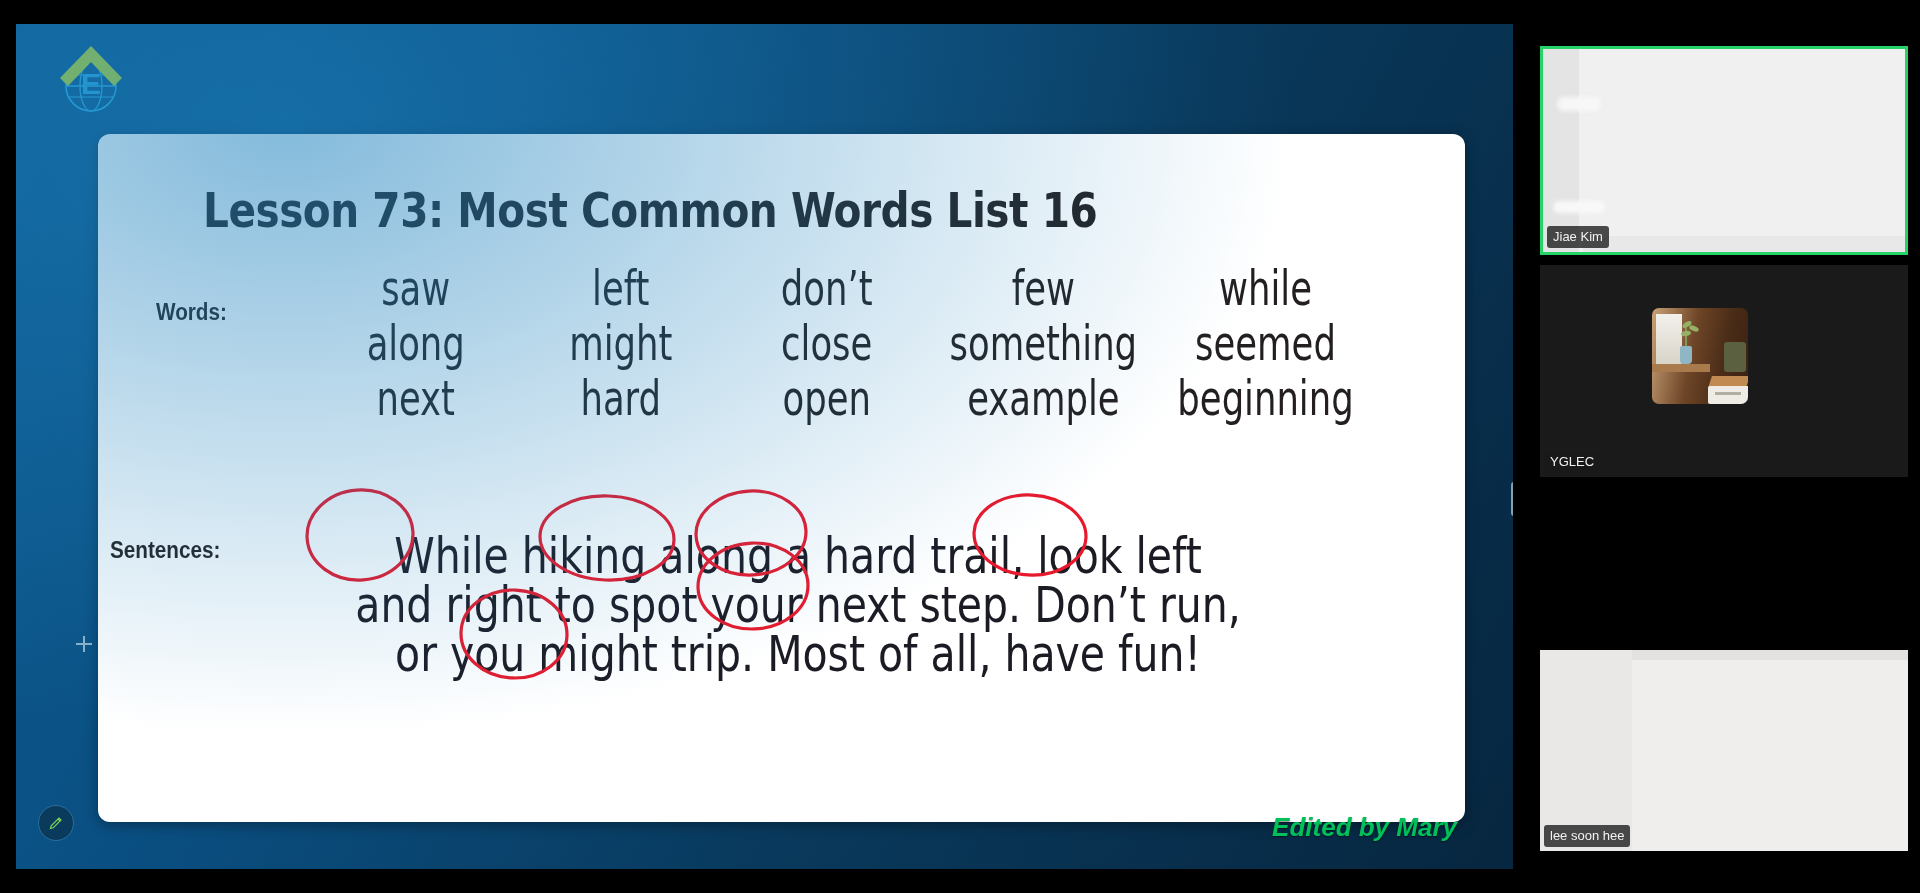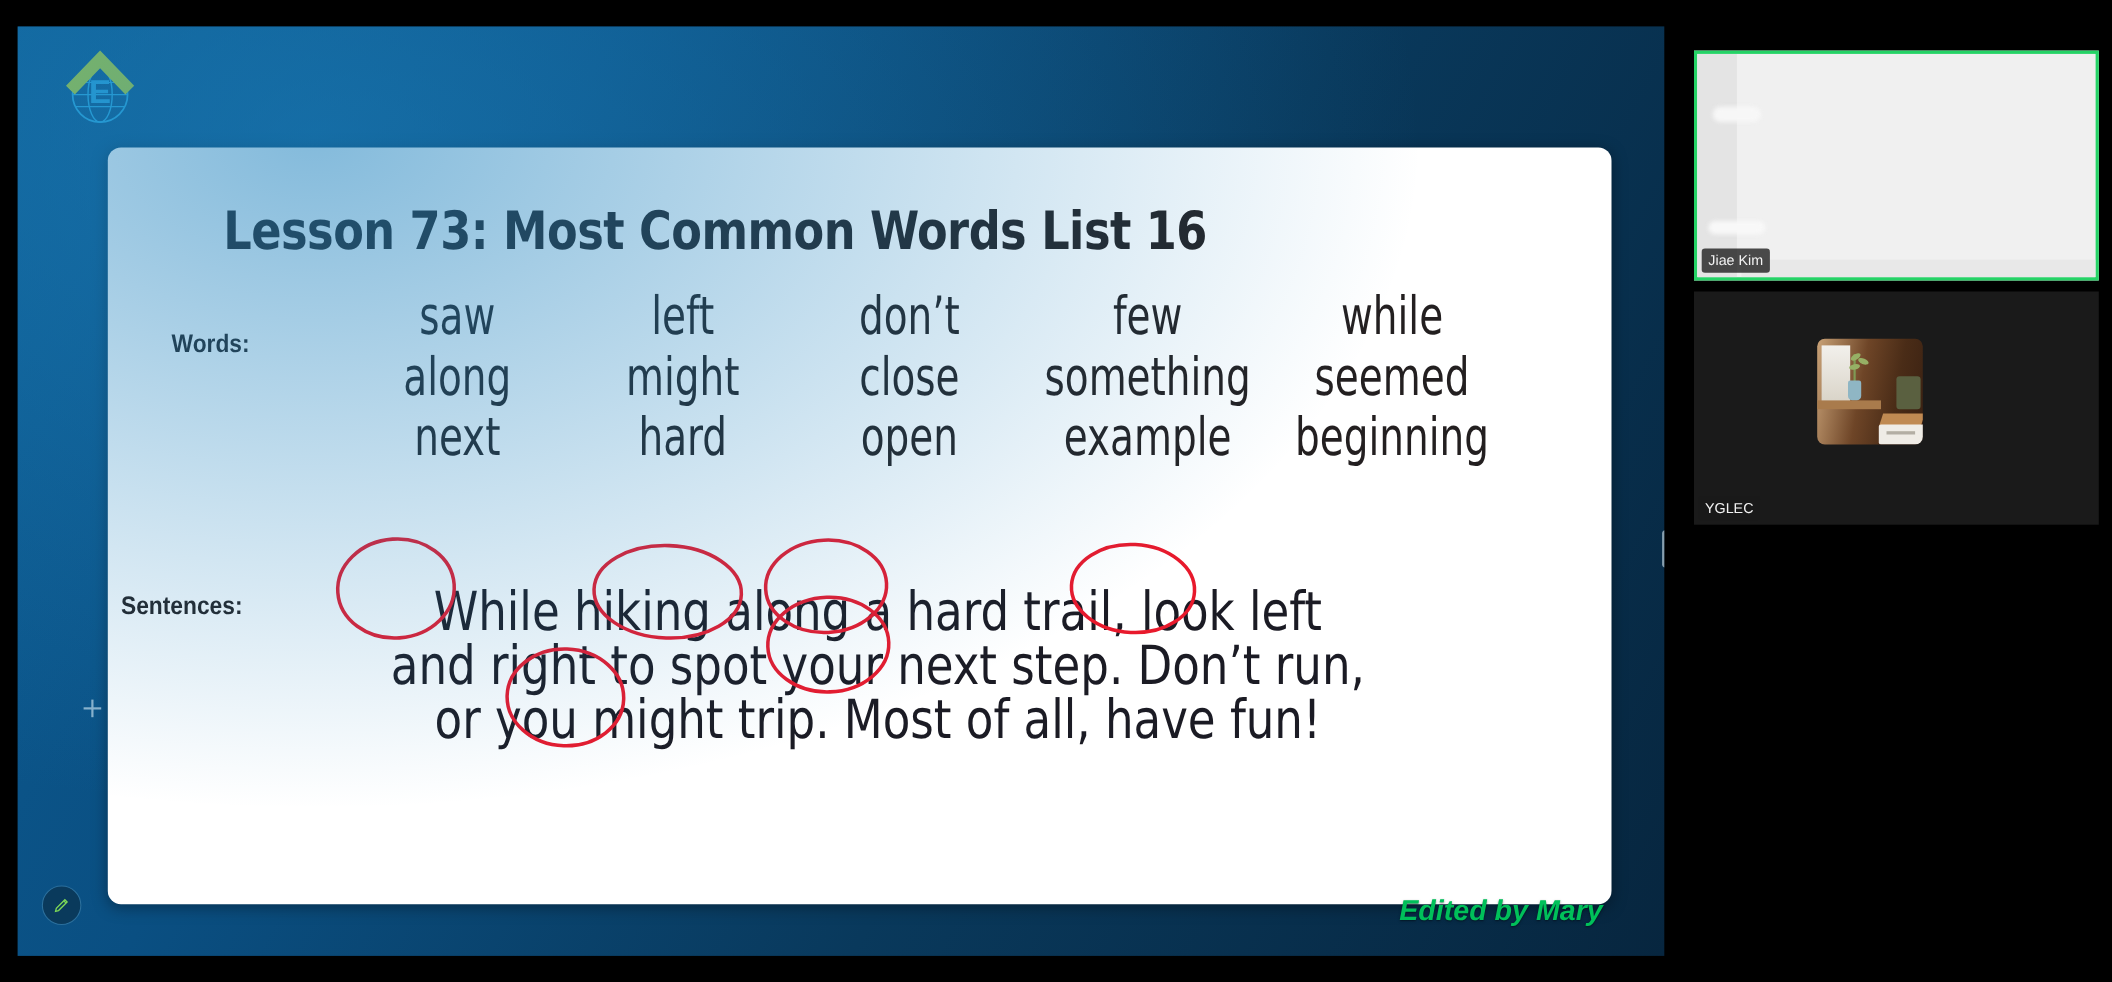--- a/index.html
+++ b/index.html
@@ -246,15 +246,22 @@
         <div class="chair"></div>
         <div class="table"></div>
         <div class="card">
             <i></i>
           </div>
       </div>
       <div class="namebadge">YGLEC</div>
     </div>
 
 
+    <div class="tile tile-3">
+      <div class="blank3">
+        <div class="leftcol"></div>
+          <div class="topstrip"></div>
+      </div>
+      <div class="namebadge">lee soon hee</div>
+    </div>
 
   </div>
 </div>
 
 </body></html>

